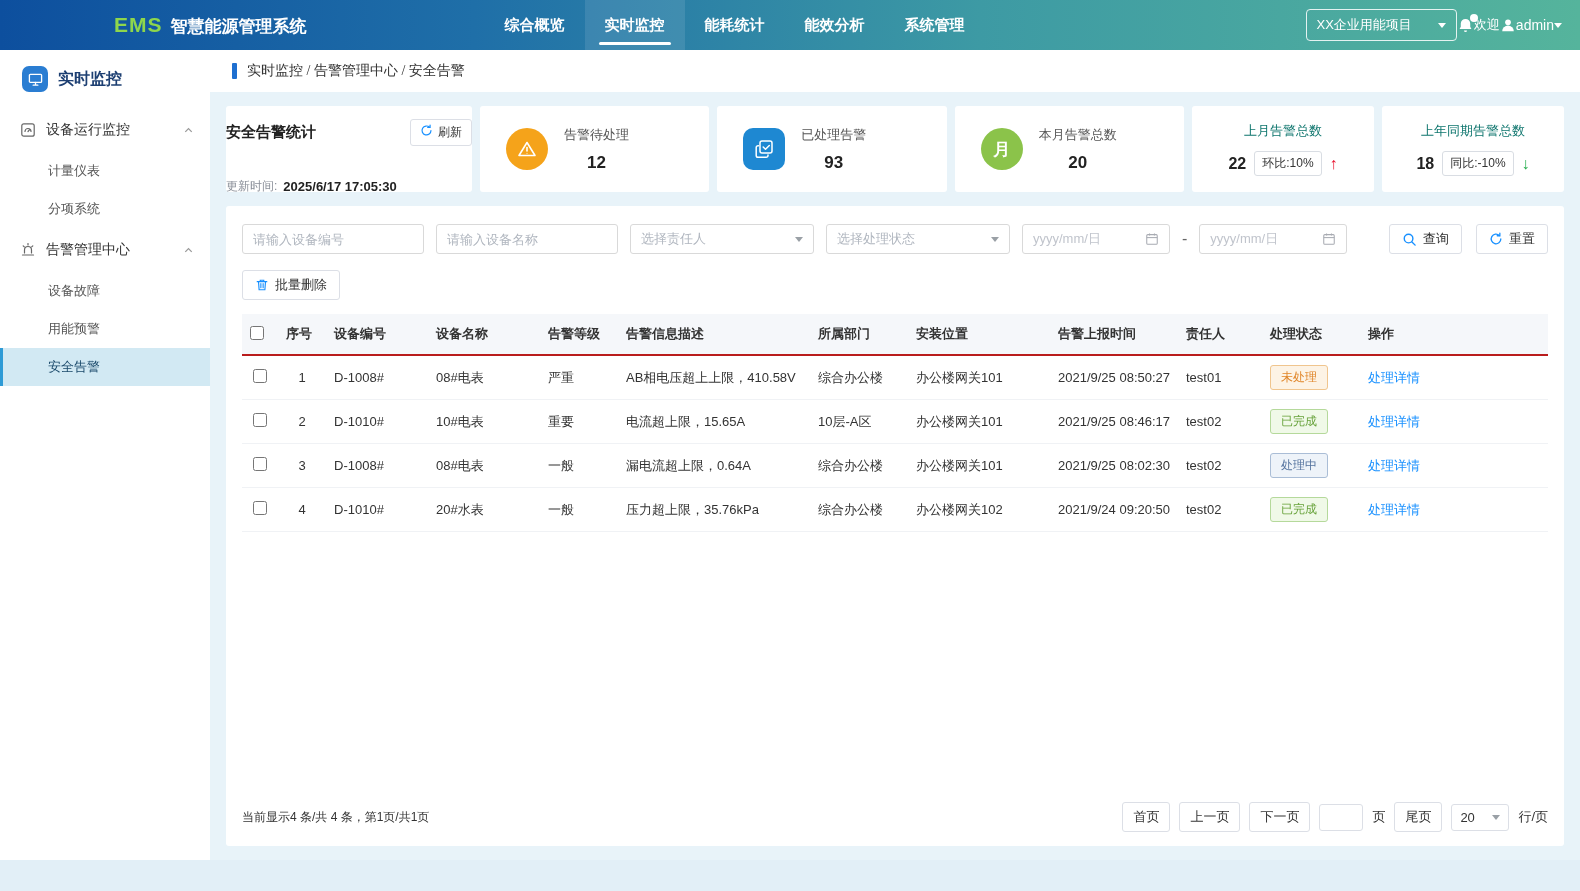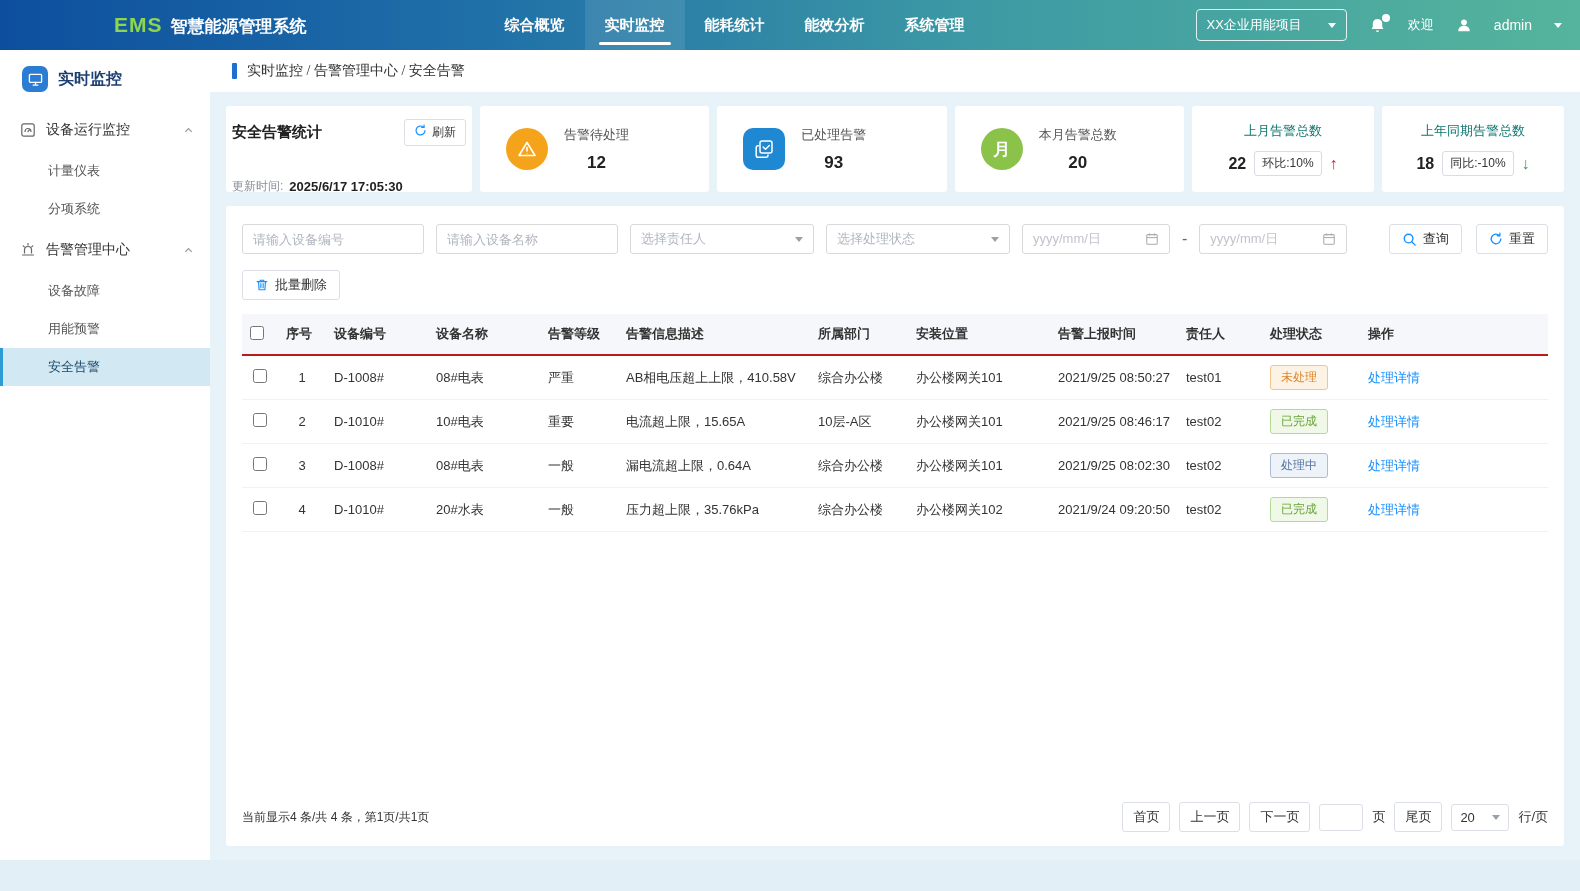--- a/index.html
+++ b/index.html
@@ -10,21 +10,21 @@
   
   .header{height:50px;flex:none;display:flex;align-items:center;color:#fff;
     background:linear-gradient(90deg,#0d4f9e 0%,#1f6fa8 30%,#3d9aa4 62%,#55b49c 100%);}
   .logo{margin-left:114px;display:flex;align-items:baseline;gap:8px;white-space:nowrap;}
   .logo-abbr{font-size:21px;font-weight:bold;color:#8ed64c;letter-spacing:1px;}
   .logo-title{font-size:17px;font-weight:bold;}
   .top-nav{display:flex;margin-left:178px;height:100%;align-items:stretch;}
   .nav-item{display:flex;align-items:center;padding:16px 20px;font-size:15px;font-weight:bold;cursor:pointer;position:relative;white-space:nowrap;}
   .nav-item.active{background:rgba(255,255,255,0.10);}
   .nav-item.active::after{content:"";position:absolute;left:14px;right:14px;bottom:5px;height:3px;background:#fff;border-radius:2px;}
-  .header-right{margin-left:auto;margin-right:18px;display:flex;align-items:center;gap:22px;}
+  .header-right{margin-left:auto;margin-right:18px;display:flex;align-items:center;gap:0;}
   .project-select{border:1px solid rgba(255,255,255,0.85);border-radius:4px;padding:6px 10px;font-size:13px;display:flex;align-items:center;gap:26px;cursor:pointer;white-space:nowrap;}
   .caret{width:0;height:0;border-left:4px solid transparent;border-right:4px solid transparent;border-top:5px solid #9aa0a6;display:inline-block;}
   .caret.white{border-top-color:#fff;}
   .bell-wrap{position:relative;display:flex;cursor:pointer;}
   .bell-badge{position:absolute;top:-3px;right:-4px;width:8px;height:8px;background:#fff;border-radius:50%;}
   .welcome{font-size:13px;}
   .username{font-size:14px;cursor:pointer;}
   .user-icon{display:flex;}
 
   
@@ -42,21 +42,21 @@
 
   
   .main{flex:1;display:flex;flex-direction:column;min-width:0;background:#e8f3f9;}
   .breadcrumb-bar{height:42px;flex:none;background:#fff;display:flex;align-items:center;padding:0 22px;font-size:14px;color:#333;font-family:Liberation Serif, serif;}
   .bc-marker{width:5px;height:16px;background:#1e6fd0;margin-right:10px;border-radius:1px;}
   .content{flex:1;display:flex;flex-direction:column;padding:14px 16px;min-height:0;}
 
   
   .stats-row{display:flex;gap:8px;height:86px;flex:none;}
   .card{background:#fff;border-radius:3px;}
-  .card-summary{width:246px;flex:none;padding:13px 6px;display:flex;flex-direction:column;justify-content:space-between;gap:32px;}
+  .card-summary{width:246px;flex:none;padding:13px 0;display:flex;flex-direction:column;justify-content:space-between;gap:32px;}
   .summary-top{display:flex;align-items:center;justify-content:space-between;}
   .summary-title{font-size:15px;font-weight:bold;color:#222;}
   .refresh-btn{display:flex;align-items:flex-start;gap:5px;border:1px solid #dcdfe6;background:#fff;border-radius:3px;padding:4px 9px;font-size:12px;color:#333;cursor:pointer;}
   .summary-bottom{display:flex;align-items:center;gap:6px;font-size:12px;}
   .muted{color:#8a8f99;}
   .strong{color:#222;font-weight:bold;font-size:13px;}
   .stat-card{flex:1;display:flex;align-items:center;gap:16px;padding-left:26px;}
   .stat-icon{width:42px;height:42px;border-radius:50%;display:flex;align-items:center;justify-content:center;flex:none;}
   .stat-icon.red{background:#e8112d;}
   .stat-icon.orange{background:#f5a31a;}

